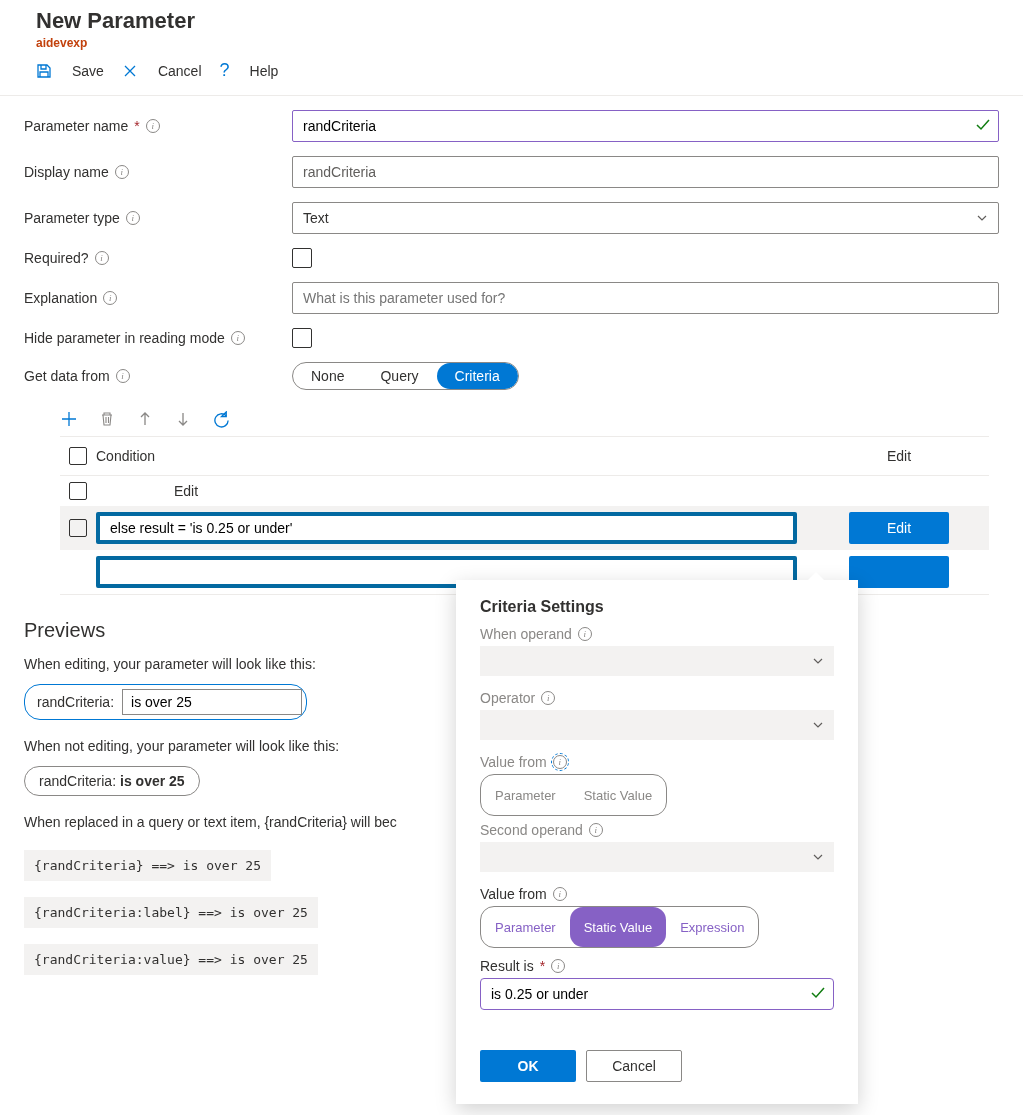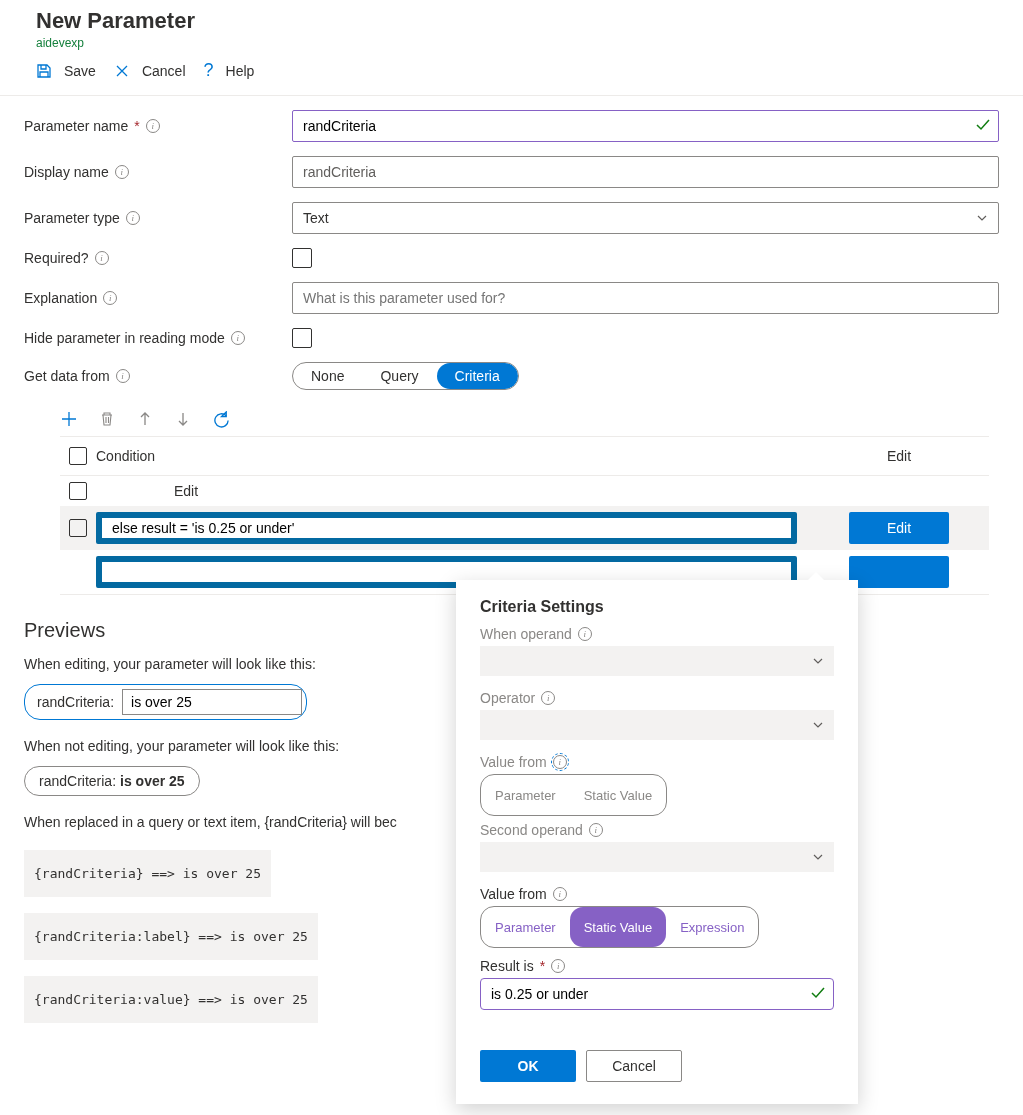--- a/index.html
+++ b/index.html
@@ -17,32 +17,33 @@
     padding: 8px 24px 4px 36px;
     border-bottom: 1px solid #edebe9;
   }
   .title {
     font-size: 22px;
     font-weight: 600;
     margin: 0;
   }
   .subtitle {
     font-size: 12px;
-    color: #15803d;
+    color: #c2410c;
     margin: 2px 0 10px 0;
+    font-weight: bold;
   }
   .toolbar {
     display: flex;
     gap: 18px;
     padding-bottom: 10px;
   }
   .toolbar-btn {
     display: inline-flex;
     align-items: center;
-    gap: 12px;
+    gap: 20px;
     color: #323130;
     cursor: pointer;
     font-size: 14px;
   }
   .toolbar-btn .ticon {
     color: #0078d4;
   }
   .form {
     padding: 14px 24px 0 24px;
   }
@@ -178,21 +179,21 @@
   .ct-row.sel {
     background: #f3f2f1;
   }
   .ct-row.sel .ct-cond {
     padding-right: 12px;
   }
   .ct-input {
     width: 100%;
     height: 32px;
     padding: 0 10px;
-    border: 6px solid #0369a1;
+    border: 4px solid #0369a1;
     border-radius: 2px;
     font-size: 14px;
     font-family: inherit;
     background: #fff;
   }
   .ct-editlink {
     color: #323130;
     cursor: pointer;
     text-align: center;
     width: 180px;
@@ -254,21 +255,21 @@
     align-items: center;
     border: 1px solid #8a8886;
     border-radius: 16px;
     padding: 6px 14px;
   }
   .read-preview .bold { font-weight: 600; margin-left: 4px; }
   .code {
     background: #f3f2f1;
     font-family: Consolas, monospace;
     font-size: 13px;
-    padding: 16px 10px;
+    padding: 8px 10px;
     margin: 8px 0;
     display: inline-block;
   }
   .popup {
     position: absolute;
     top: 580px;
     left: 456px;
     width: 402px;
     background: #fff;
     box-shadow: 0 6px 20px rgba(0,0,0,0.18);

